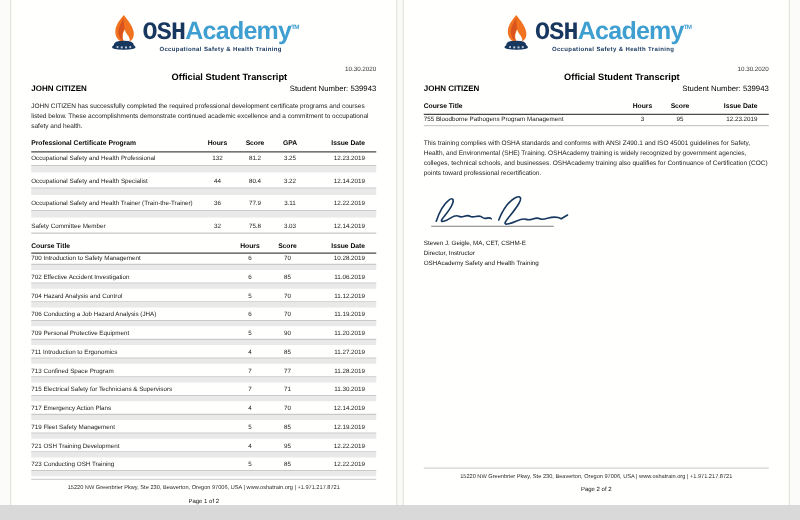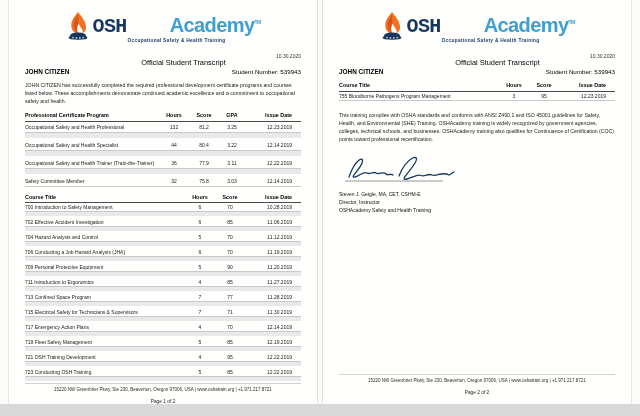--- a/index.html
+++ b/index.html
@@ -13,26 +13,26 @@
   .stage{position:absolute;top:0;left:0;width:640px;height:405px;display:flex;gap:4px;padding:0 8px;}
   .page{flex:1;background:var(--pagebg);border:1px solid #e7e4de;border-top:none;
         display:flex;flex-direction:column;padding:9px 16px 7px 16px;overflow:hidden;}
 
   
   .logo-row{display:flex;justify-content:center;align-items:flex-end;gap:3px;margin-top:2px;}
   .logo-icon{width:24px;height:32px;flex:0 0 auto;}
   .wordmark-col{display:flex;flex-direction:column;align-items:center;}
   .wordmark{font-size:20px;font-weight:bold;letter-spacing:-0.6px;line-height:1;white-space:nowrap;}
   .wm-osh{color:var(--navy);font-family:Liberation Mono, monospace;}
-  .wm-academy{color:var(--lightblue);padding-left:43px;}
+  .wm-academy{color:var(--lightblue);}
   .wm-tm{font-size:5px;color:var(--lightblue);vertical-align:super;font-weight:bold;}
   .tagline{font-size:4.8px;font-weight:bold;color:var(--navy);letter-spacing:0.3px;margin-top:1.5px;}
 
   .title-row{position:relative;text-align:center;margin-top:8px;height:10px;}
-  .doc-title{font-size:7.4px;font-weight:normal;color:#000;margin-left:41px;}
+  .doc-title{font-size:7.4px;font-weight:bold;color:#000;margin-left:41px;}
   .doc-date{position:absolute;right:0;top:1.5px;font-size:5px;color:#333;}
   .name-row{display:flex;justify-content:space-between;align-items:baseline;margin-top:7px;}
   .student-name{font-size:6.4px;font-weight:bold;color:#000;}
   .student-number{font-size:6.2px;color:#000;}
 
   .intro{font-size:5.2px;line-height:1.55;margin-top:6px;color:#222;}
 
   
   .tbl{margin-top:7px;}
   .thead{display:flex;align-items:flex-end;border-bottom:1px solid #4a4a4a;padding-bottom:2.5px;

